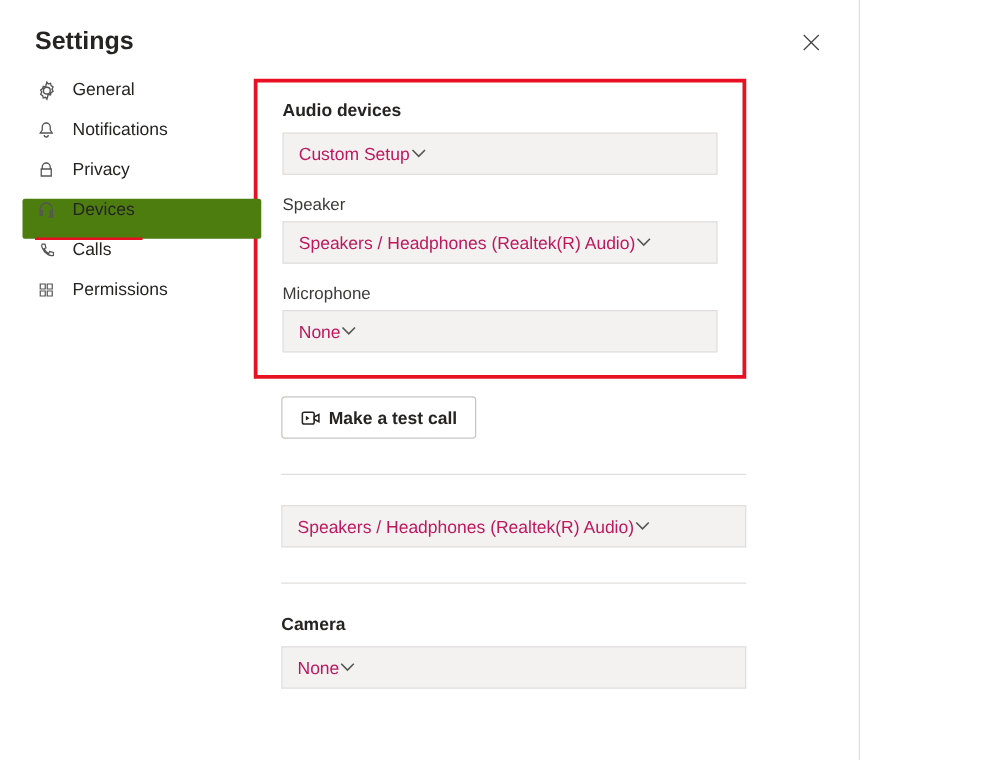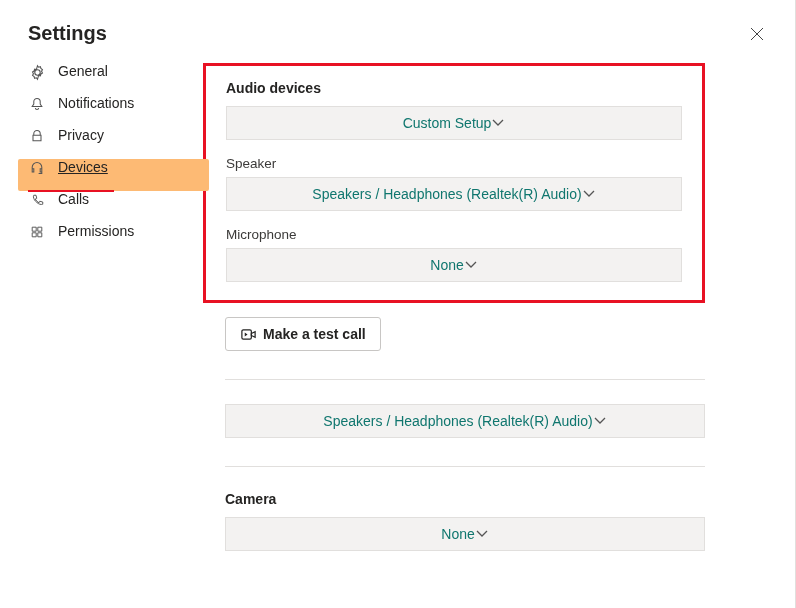--- a/index.html
+++ b/index.html
@@ -8,21 +8,21 @@
     font-family: "Segoe UI", -apple-system, BlinkMacSystemFont, sans-serif;
     background: #fff;
     color: #252423;
     width: 796px;
     height: 608px;
     overflow: hidden;
     position: relative;
   }
   .page {
     padding: 22px 0 0 0;
-    width: 796px;
+    width: 688px;
     height: 608px;
     border-right: 1px solid #e1dfdd;
   }
   .title-row {
     display: flex;
     align-items: center;
     justify-content: space-between;
     padding: 0 30px 0 28px;
     margin-bottom: 18px;
   }
@@ -54,22 +54,21 @@
     font-size: 14px;
     color: #252423;
     position: relative;
   }
   .side-item .icon {
     width: 18px; height: 18px;
     display: flex; align-items: center; justify-content: center;
     color: #555;
   }
   .side-item.selected {
-    background: #fdba74;
-    text-decoration: underline;
+    background: #4d7c0f;
   }
   .side-item .underline {
     position: absolute;
     left: 10px;
     bottom: -1px;
     width: 86px;
     height: 2px;
     background: #e81123;
   }
   .main {
@@ -89,27 +88,27 @@
   }
   .field-label {
     font-size: 13.5px;
     color: #3b3a39;
     margin-top: 16px;
     margin-bottom: 6px;
   }
   .select {
     display: flex;
     align-items: center;
-    justify-content: center;
+    justify-content: flex-start;
     background: #f3f2f1;
     border: 1px solid #e1dfdd;
     height: 34px;
     padding: 0 12px;
     font-size: 14px;
-    color: #0f766e;
+    color: #be185d;
     cursor: pointer;
   }
   .chev { width: 14px; height: 14px; color: #555; }
   .test-call-row {
     margin: 0 0 0 10px;
   }
   .test-call-btn {
     display: inline-flex;
     align-items: center;
     gap: 6px;

